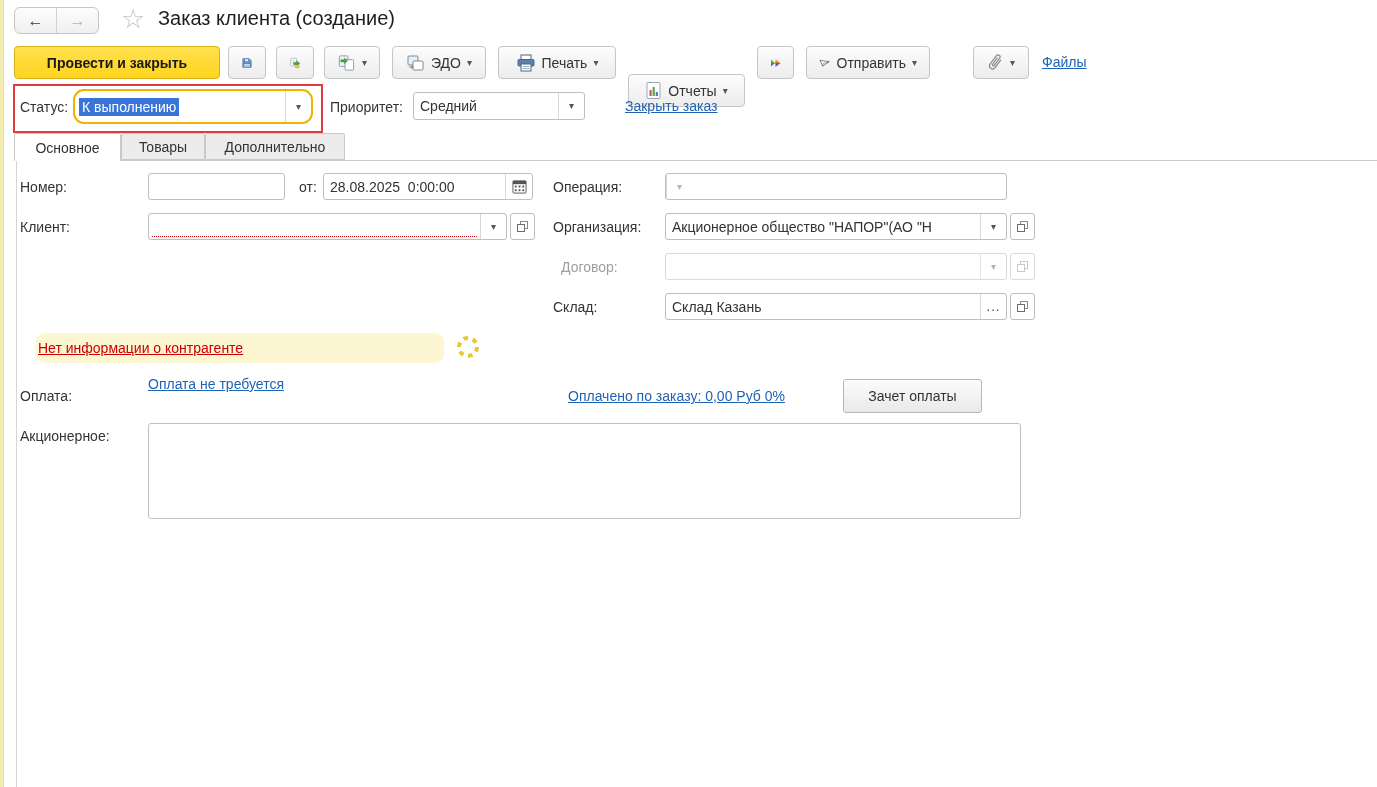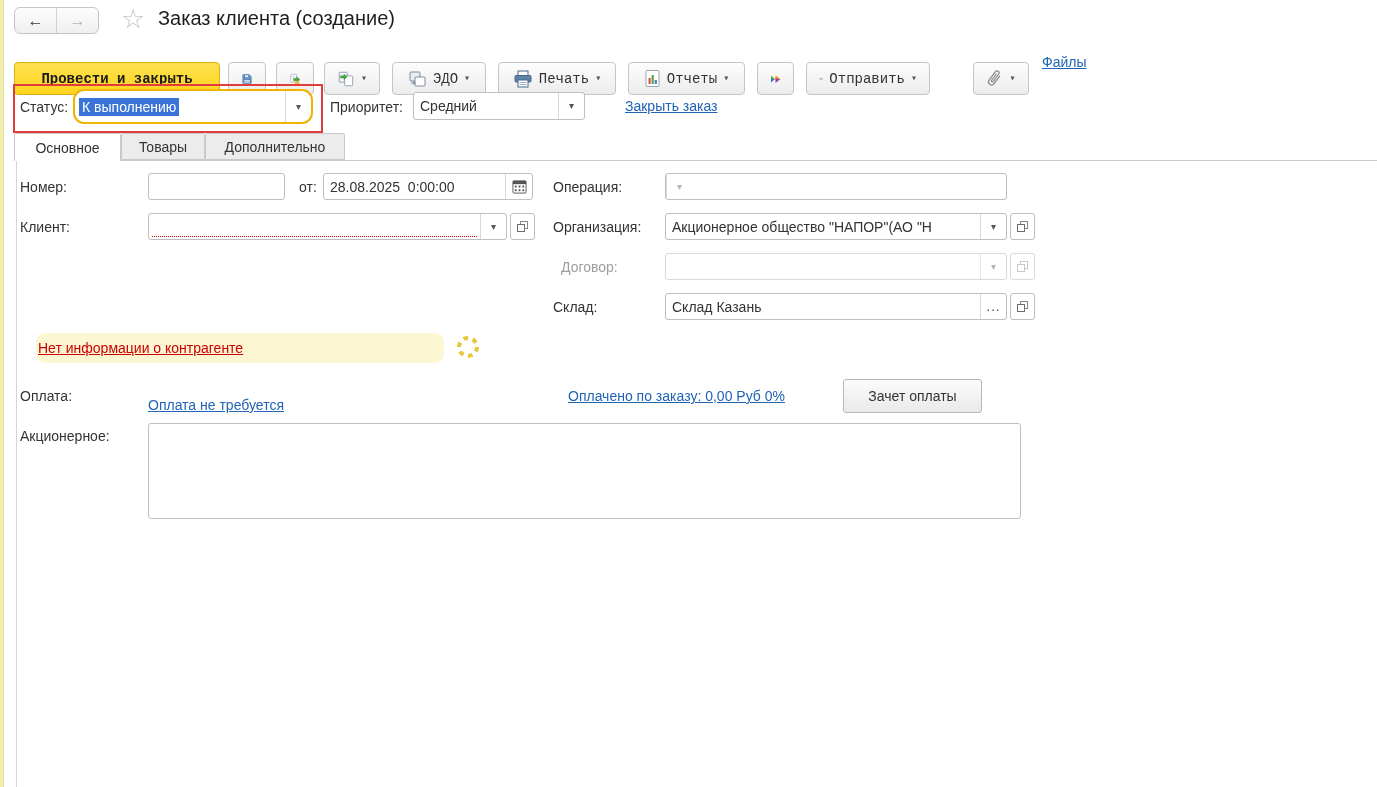--- a/index.html
+++ b/index.html
@@ -10,23 +10,23 @@
   .vline{left:16px;top:133px;width:1px;height:654px;background:#D6D6D6;}
   
   .navgroup{left:14px;top:7px;width:85px;height:27px;display:flex;border:1px solid #C6C6C6;border-radius:6px;
             background:linear-gradient(#FDFDFD,#EFEFEF);overflow:hidden;}
   .navbtn{flex:1;display:flex;align-items:center;justify-content:center;font-size:16px;cursor:pointer;background:transparent;border:none;}
   .navbtn.back{border-right:1px solid #D2D2D2;color:#3A3A3A;font-weight:bold;}
   .navbtn.fwd{color:#B3B3B3;font-weight:bold;}
   .star{left:121px;top:3px;font-size:27px;color:#C4C4C4;cursor:pointer;}
   .title{left:158px;top:7px;font-size:20px;color:#1E1E1E;white-space:nowrap;}
   
-  .tb{top:62px;height:33px;display:flex;align-items:center;justify-content:center;gap:6px;
+  .tb{top:46px;height:33px;display:flex;align-items:center;justify-content:center;gap:6px;
       background:linear-gradient(#FDFDFD,#ECECEC);border:1px solid #C5C5C5;border-radius:4px;
-      font-size:14px;color:#333;padding:0 12px;cursor:pointer;font-family:Liberation Mono, monospace;}
+      font-size:14px;color:#333;padding:0 12px;cursor:pointer;}
   .tb-yellow{background:linear-gradient(#FFE14F,#FFD41E);border:1px solid #D9B117;font-weight:bold;color:#1A1A1A;}
   .caret{font-size:10px;color:#555;line-height:1;}
   .caret.dim{color:#B5B5B5;}
   .lnk{font-size:14px;color:var(--link_blue,#1F63B5);text-decoration:underline;cursor:pointer;white-space:nowrap;}
   
   .redbox{left:13px;top:84px;width:310px;height:49px;border:2px solid var(--annotation_red,#E03C3C);z-index:10;pointer-events:none;}
   .lbl{font-size:14px;color:#333;white-space:nowrap;}
   .lbl.dis{color:#9E9E9E;}
   .status-combo{left:73px;top:89px;width:240px;height:35px;border:2px solid var(--focus_yellow,#EDB400);border-radius:11px;
                 background:#fff;display:flex;align-items:stretch;}
@@ -128,21 +128,21 @@
       <rect x="5" y="1" width="10" height="4.5" fill="#fff" stroke="#49688B"></rect>
       <rect x="2" y="5.5" width="16" height="6.5" rx="1" fill="#5E81A6" stroke="#49688B"></rect>
       <rect x="5" y="10" width="10" height="7" fill="#fff" stroke="#49688B"></rect>
       <line x1="6.5" y1="12.5" x2="13.5" y2="12.5" stroke="#9FB2C6"></line>
       <line x1="6.5" y1="14.5" x2="13.5" y2="14.5" stroke="#9FB2C6"></line>
     </svg>
     <span>Печать</span>
     <span class="caret">▾</span>
   </button>
 
-  <button class="abs tb" style="left:628px;width:117px;">
+  <button class="abs tb" style="left:628px;width:117px;margin-top:28px;">
     <svg width="17" height="19" viewBox="0 0 17 19">
       <rect x="2" y="1.5" width="13" height="16" rx="1" fill="#fff" stroke="#9AA7B5"></rect>
       <rect x="4.5" y="9" width="2.2" height="6" fill="#D9534F"></rect>
       <rect x="7.6" y="6" width="2.2" height="9" fill="#57A64A"></rect>
       <rect x="10.7" y="11" width="2.2" height="4" fill="#4A7EBB"></rect>
     </svg>
     <span>Отчеты</span>
     <span class="caret">▾</span>
   </button>
 
@@ -285,19 +285,19 @@
   </div>
 
   <div class="abs warnbar">
     <a class="warnlnk">Нет информации о контрагенте</a>
   </div>
   <svg class="abs" style="left:455px;top:334px;" width="26" height="26" viewBox="0 0 26 26">
     <circle cx="13" cy="13" r="9" fill="none" stroke="#E6C83C" stroke-width="4" stroke-dasharray="4.7 4.7" stroke-linecap="butt"></circle>
   </svg>
 
   <div class="abs lbl" style="left:20px;top:388px;">Оплата:</div>
-  <a class="abs lnk" style="left:148px;top:376px;margin-top:21px;">Оплата не требуется</a>
+  <a class="abs lnk" style="left:148px;top:376px;">Оплата не требуется</a>
   <a class="abs lnk" style="left:568px;top:388px;">Оплачено по заказу: 0,00 Руб 0%</a>
   <button class="abs btn-std" style="left:843px;top:379px;width:139px;height:34px;">Зачет оплаты</button>
 
   <div class="abs lbl" style="left:20px;top:428px;">Акционерное:</div>
   <textarea class="abs comment" style="left: 148px; top: 423px; width: 873px; height: 96px;"></textarea>
 </div>
 
 </body></html>

